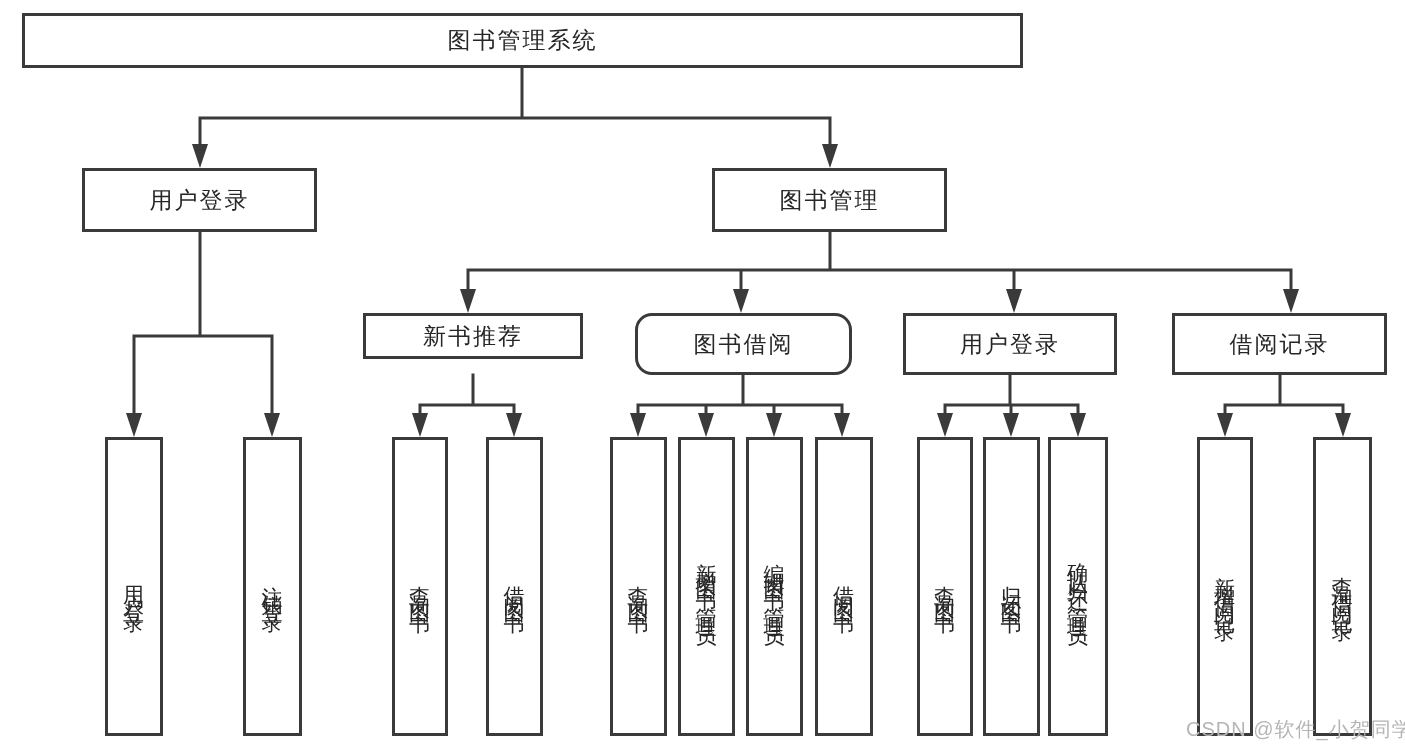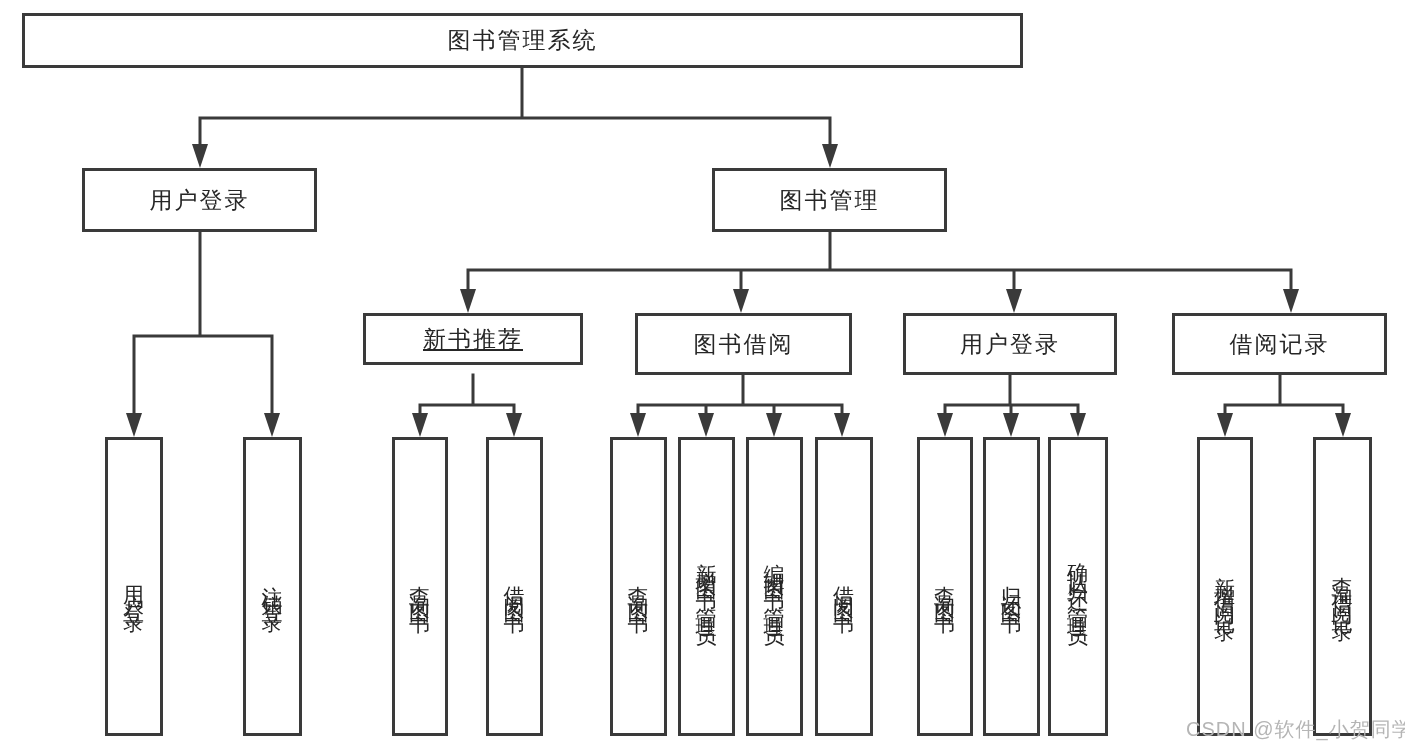--- a/index.html
+++ b/index.html
@@ -90,24 +90,24 @@
     <span class="h-label">图书管理系统</span>
   </div>
 
   <div class="node" style="left:82px; top:168px; width:235px; height:64px;">
     <span class="h-label">用户登录</span>
   </div>
   <div class="node" style="left:712px; top:168px; width:235px; height:64px;">
     <span class="h-label">图书管理</span>
   </div>
 
-  <div class="node" style="left:363px; top:313px; width:220px; height:52px;text-decoration:underline;">
+  <div class="node" style="left:363px; top:313px; width:220px; height:46px;">
     <span class="h-label">新书推荐</span>
   </div>
-  <div class="node" style="left:635px; top:313px; width:217px; height:62px;">
+  <div class="node" style="left:635px; top:313px; width:217px; height:62px;border-radius:17px;">
     <span class="h-label">图书借阅</span>
   </div>
   <div class="node" style="left:903px; top:313px; width:214px; height:62px;">
     <span class="h-label">用户登录</span>
   </div>
   <div class="node" style="left:1172px; top:313px; width:215px; height:62px;">
     <span class="h-label">借阅记录</span>
   </div>
 
   <div class="node" style="left:105px; top:437px; width:58px; height:299px;">

